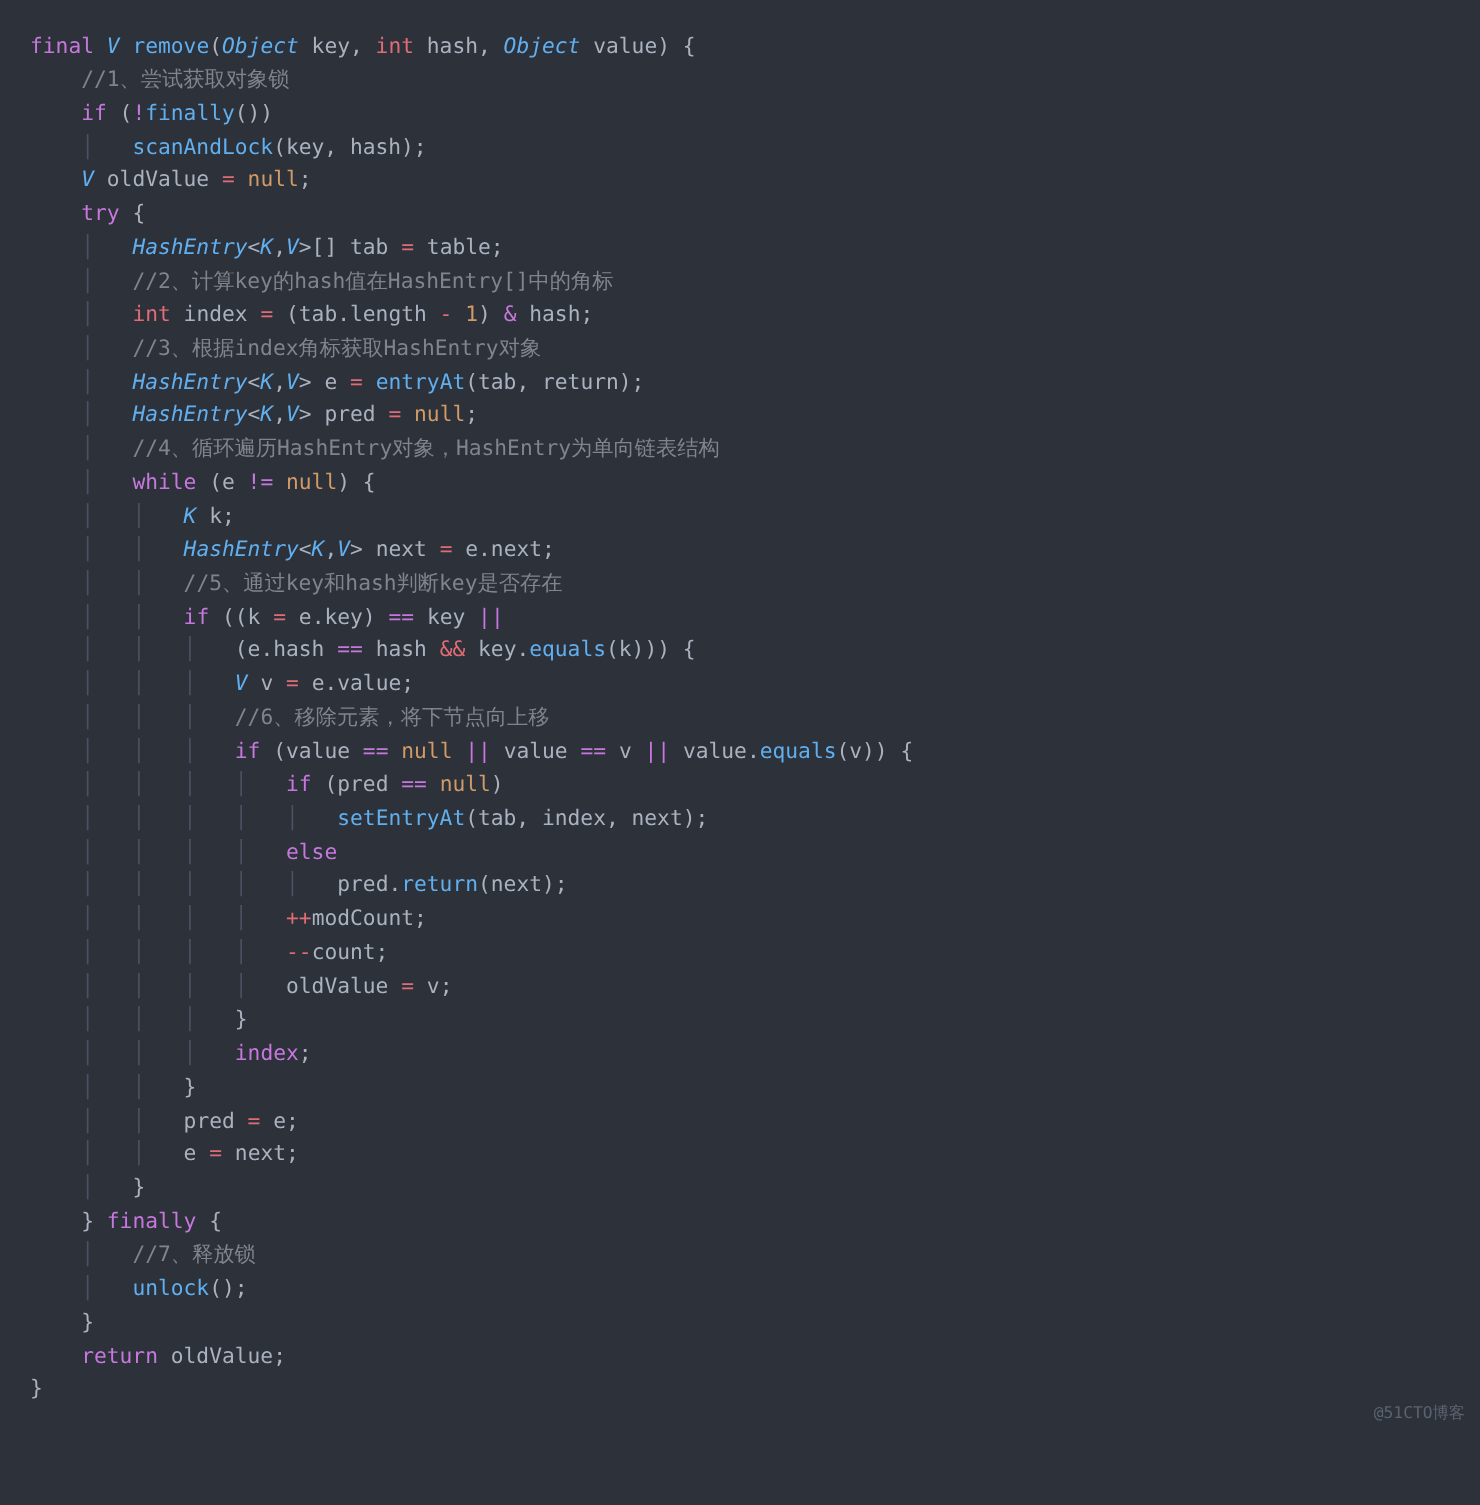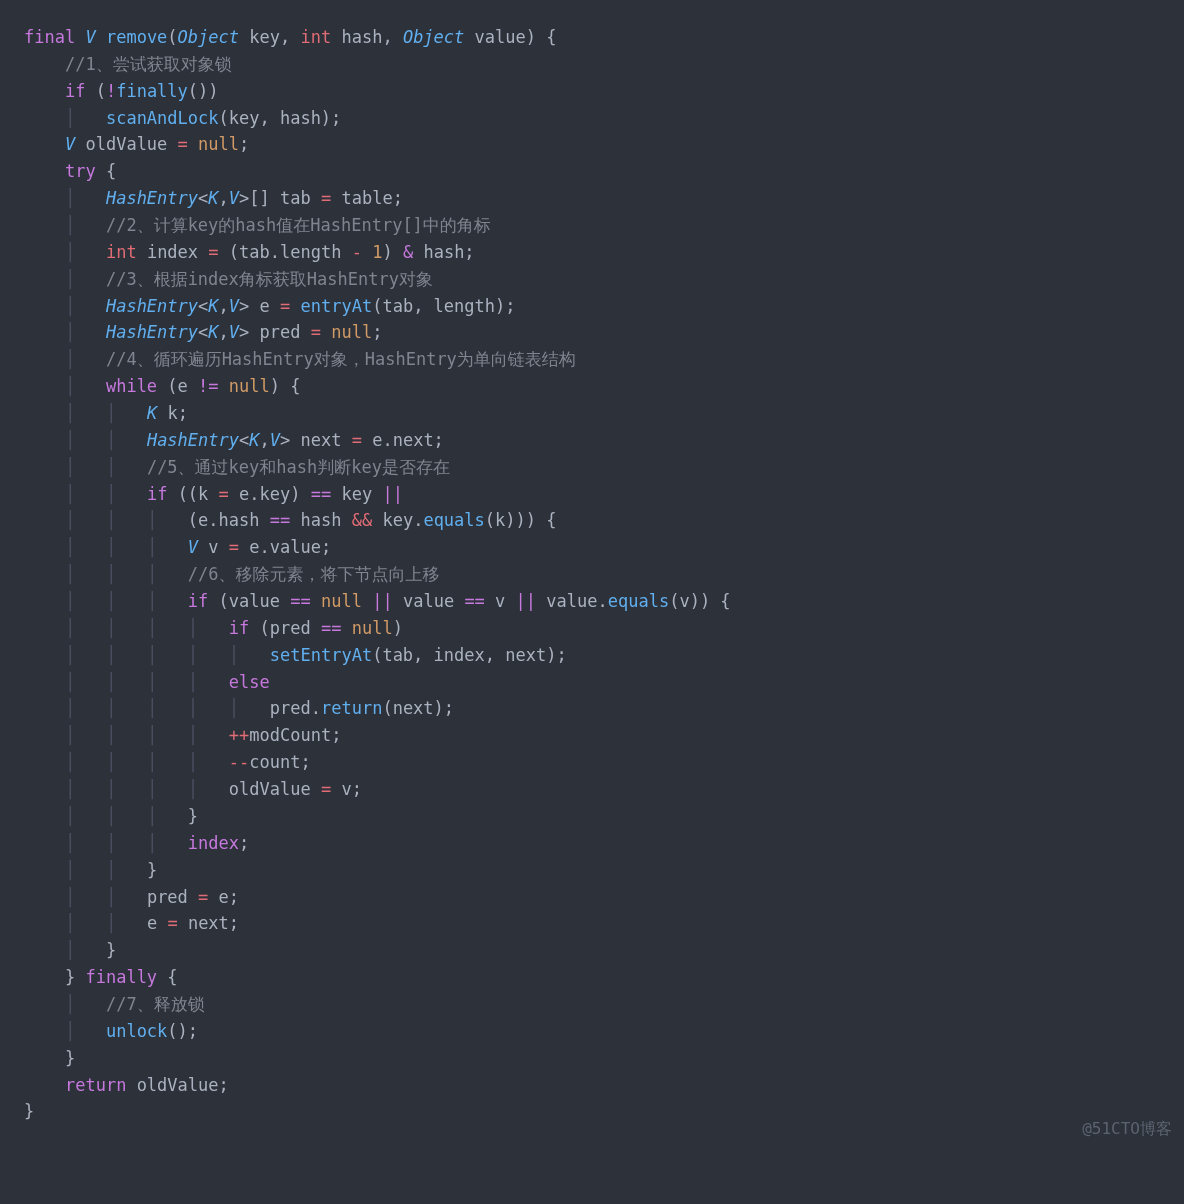--- a/index.html
+++ b/index.html
@@ -18,36 +18,36 @@
   .kw   { color: #c678dd; }   
   .kwred{ color: #e06c75; }   
   .type { color: #61afef; font-style: italic; } 
   .fn   { color: #61afef; }   
   .num  { color: #d19a66; }   
   .null { color: #d19a66; } 
   .cmt  { color: #7f848e; } 
   .op   { color: #c678dd; }   
   .opred{ color: #e06c75; }
   .guide { color: #4b5263; }
-  .wm   { position: absolute; bottom: 8px; right: 12px; font-size: 16px; color: #5c6370; font-style: normal; }
+  .wm   { position: absolute; bottom: 8px; right: 12px; font-size: 13px; color: #5c6370; font-style: normal; }
 </style>
 </head>
 <body>
 
 <pre><span class="kw">final</span> <span class="type">V</span> <span class="fn">remove</span>(<span class="type">Object</span> <span>key</span>, <span class="kwred">int</span> <span>hash</span>, <span class="type">Object</span> <span>value</span>) {
     <span class="cmt">//1、尝试获取对象锁</span>
     <span class="kw">if</span> (<span class="op">!</span><span class="fn">finally</span>())
     <span class="guide">│</span>   <span class="fn">scanAndLock</span><span>(key, hash);</span>
     <span class="type">V</span> <span>oldValue</span> <span class="opred">=</span> <span class="null">null</span>;
     <span class="kw">try</span> {
     <span class="guide">│</span>   <span class="type">HashEntry</span>&lt;<span class="type">K</span>,<span class="type">V</span>&gt;<span>[] tab</span> <span class="opred">=</span> <span>table;</span>
     <span class="guide">│</span>   <span class="cmt">//2、计算key的hash值在HashEntry[]中的角标</span>
     <span class="guide">│</span>   <span class="kwred">int</span> <span>index</span> <span class="opred">=</span> <span>(tab.length</span> <span class="opred">-</span> <span class="num">1</span><span>)</span> <span class="op">&amp;</span> <span>hash;</span>
     <span class="guide">│</span>   <span class="cmt">//3、根据index角标获取HashEntry对象</span>
-    <span class="guide">│</span>   <span class="type">HashEntry</span>&lt;<span class="type">K</span>,<span class="type">V</span>&gt; <span>e</span> <span class="opred">=</span> <span class="fn">entryAt</span><span>(tab, length);</span>
+    <span class="guide">│</span>   <span class="type">HashEntry</span>&lt;<span class="type">K</span>,<span class="type">V</span>&gt; <span>e</span> <span class="opred">=</span> <span class="fn">entryAt</span><span>(tab, return);</span>
     <span class="guide">│</span>   <span class="type">HashEntry</span>&lt;<span class="type">K</span>,<span class="type">V</span>&gt; <span>pred</span> <span class="opred">=</span> <span class="null">null</span>;
     <span class="guide">│</span>   <span class="cmt">//4、循环遍历HashEntry对象，HashEntry为单向链表结构</span>
     <span class="guide">│</span>   <span class="kw">while</span> <span>(e</span> <span class="op">!=</span> <span class="null">null</span><span>) {</span>
     <span class="guide">│</span>   <span class="guide">│</span>   <span class="type">K</span> <span>k;</span>
     <span class="guide">│</span>   <span class="guide">│</span>   <span class="type">HashEntry</span>&lt;<span class="type">K</span>,<span class="type">V</span>&gt; <span>next</span> <span class="opred">=</span> <span>e.next;</span>
     <span class="guide">│</span>   <span class="guide">│</span>   <span class="cmt">//5、通过key和hash判断key是否存在</span>
     <span class="guide">│</span>   <span class="guide">│</span>   <span class="kw">if</span> <span>((k</span> <span class="opred">=</span> <span>e.key)</span> <span class="op">==</span> <span>key</span> <span class="op">||</span>
     <span class="guide">│</span>   <span class="guide">│</span>   <span class="guide">│</span>   <span>(e.hash</span> <span class="op">==</span> <span>hash</span> <span class="opred">&amp;&amp;</span> <span>key.</span><span class="fn">equals</span><span>(k))) {</span>
     <span class="guide">│</span>   <span class="guide">│</span>   <span class="guide">│</span>   <span class="type">V</span> <span>v</span> <span class="opred">=</span> <span>e.value;</span>
     <span class="guide">│</span>   <span class="guide">│</span>   <span class="guide">│</span>   <span class="cmt">//6、移除元素，将下节点向上移</span>

